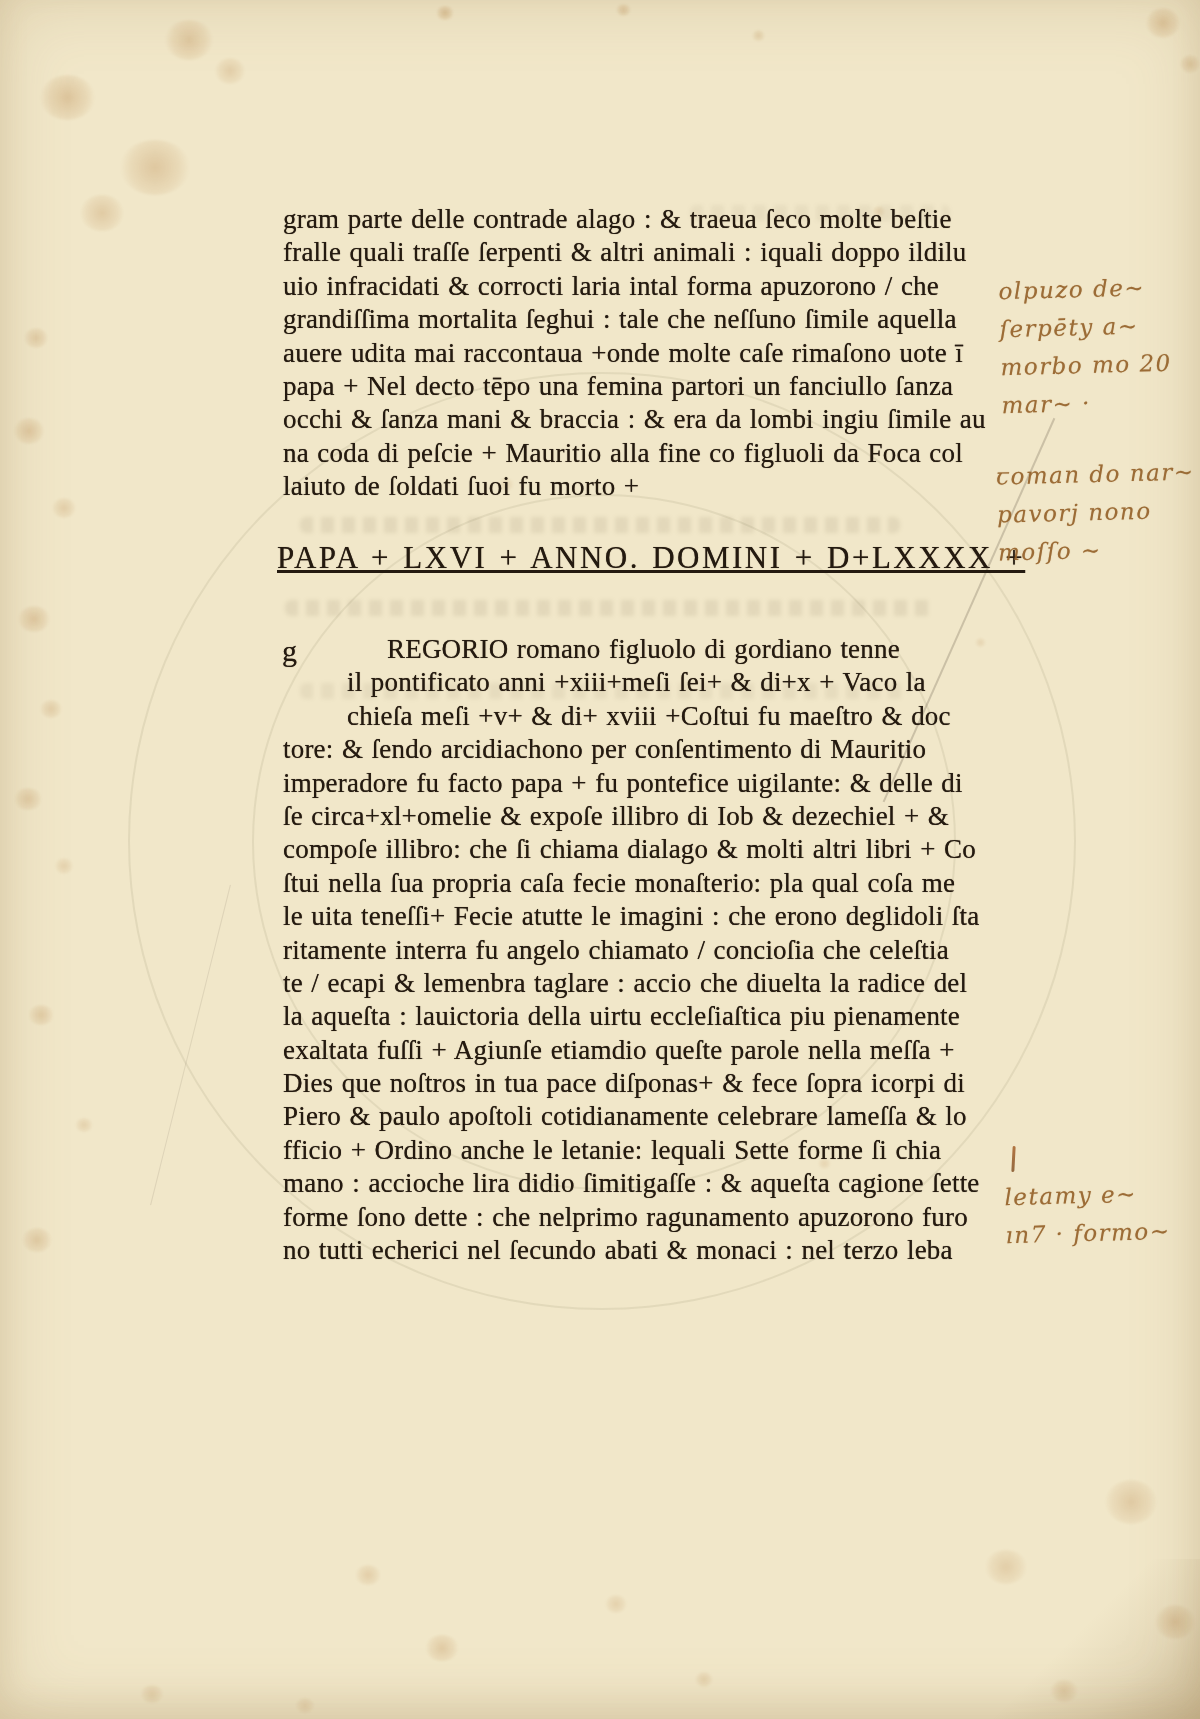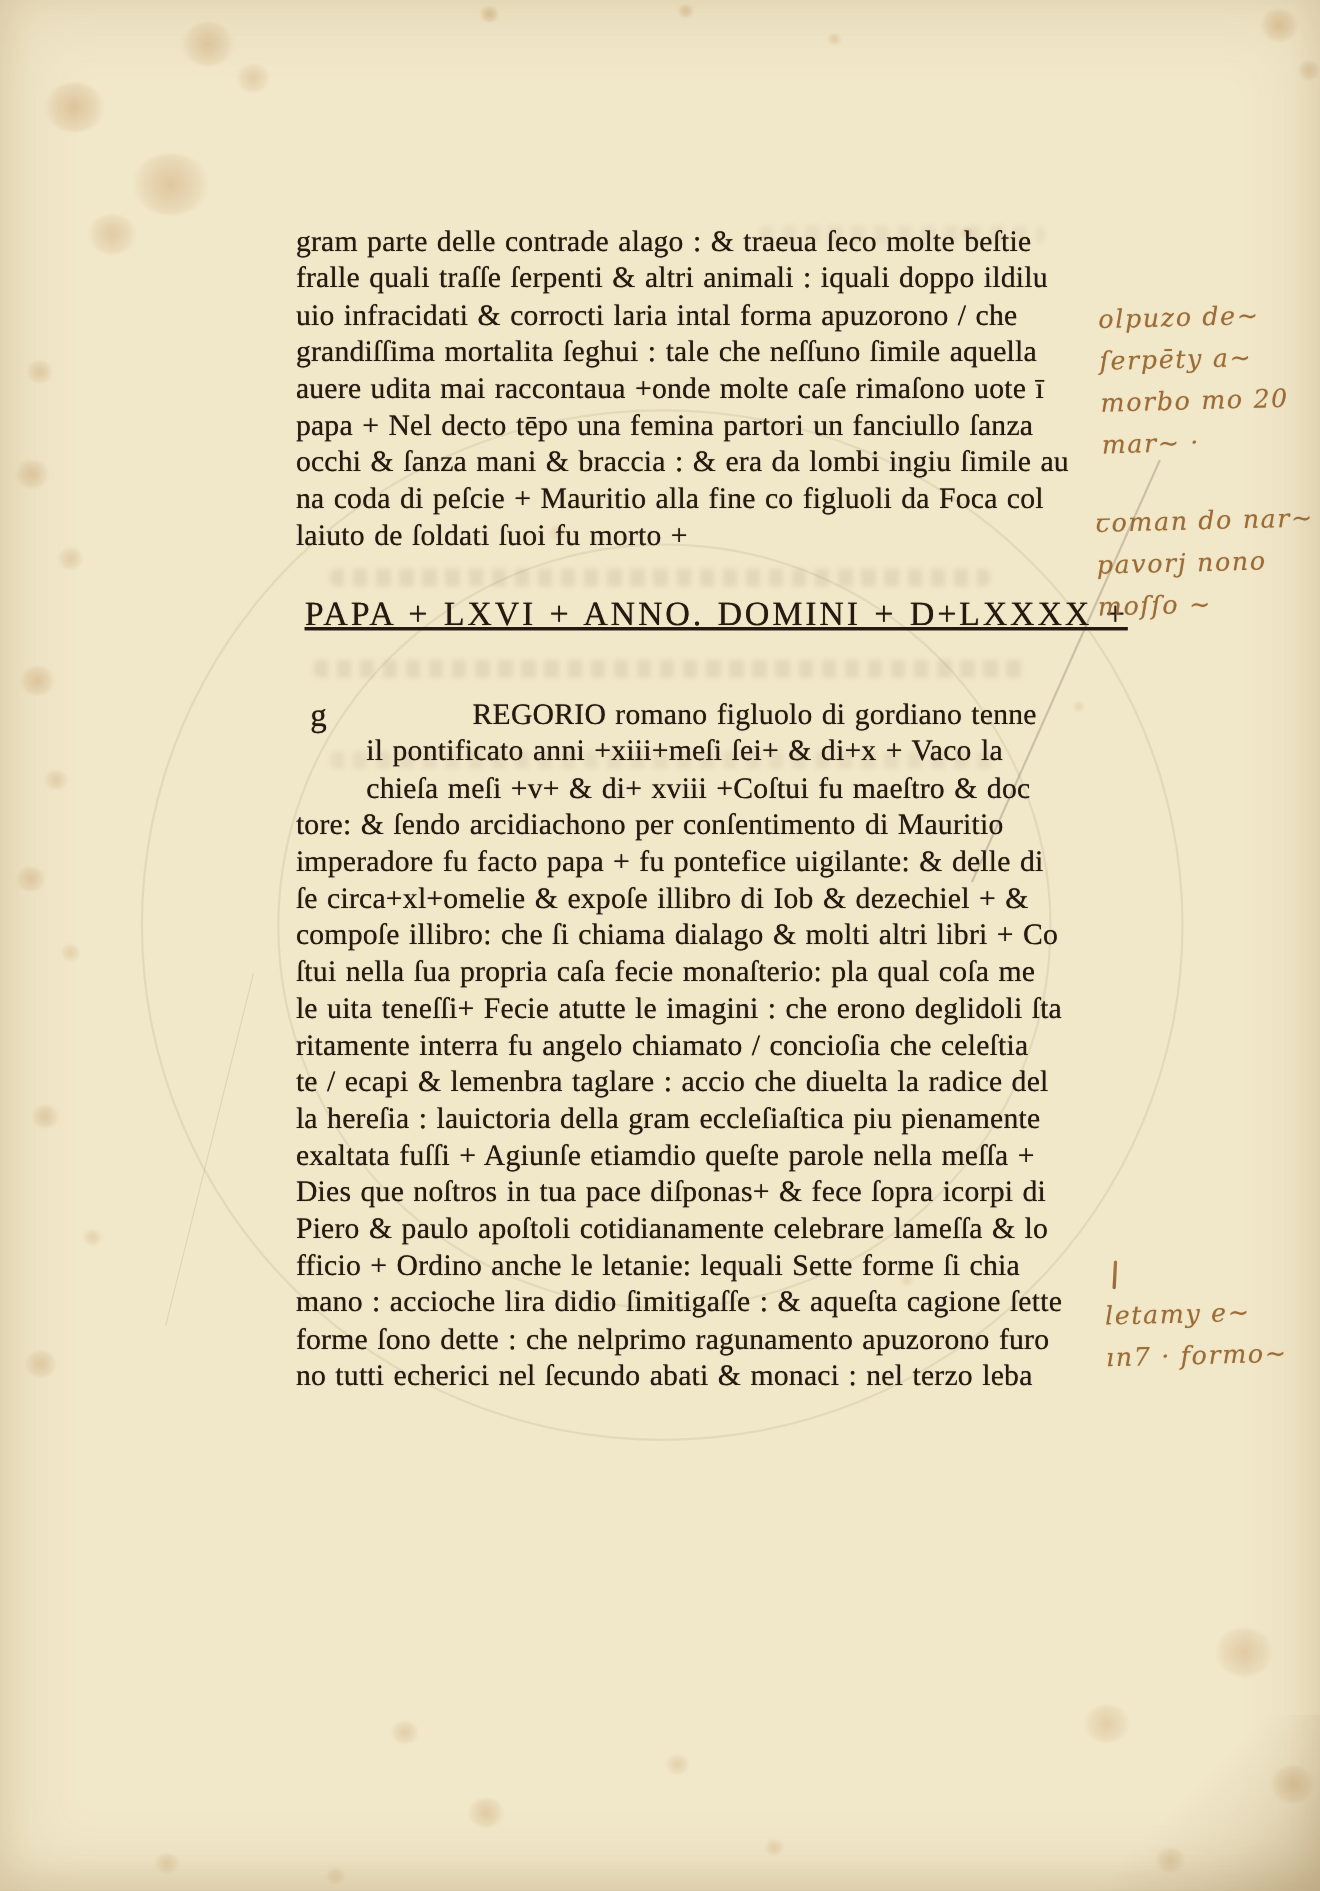--- a/index.html
+++ b/index.html
@@ -21,23 +21,23 @@
     content:"";position:absolute;inset:0;pointer-events:none;
     box-shadow:inset 0 0 70px rgba(150,118,66,0.22), inset 0 -14px 30px rgba(140,110,60,0.12);
   }
   .corner-curl{
     position:absolute;right:0;bottom:0;width:220px;height:160px;
     background:linear-gradient(315deg, rgba(130,100,55,0.30), rgba(130,100,55,0.10) 30%, transparent 55%);
     pointer-events:none;
   }
   
   .print{color:#241a10;text-shadow:0 0 .7px rgba(46,32,18,.85);}
-  .para{position:absolute;left:269px;width:730px;}
+  .para{position:absolute;left:283px;width:730px;}
   .tline{height:33.4px;line-height:33.4px;font-size:27px;letter-spacing:.2px;word-spacing:1.5px;white-space:nowrap;}
-  .ind-a{padding-left:104px;text-align:center;}
+  .ind-a{padding-left:104px;}
   .ind-b{padding-left:64px;}
   .heading{
     position:absolute;left:277px;top:538px;height:40px;line-height:40px;
     font-size:31px;letter-spacing:2.5px;word-spacing:2px;white-space:nowrap;text-decoration:underline;
   }
   .guide-letter{
     position:absolute;left:282px;top:636px;font-size:30px;line-height:30px;color:#241a10;
     text-shadow:0 0 .7px rgba(46,32,18,.85);
   }
   
@@ -132,21 +132,21 @@
     <div class="tline ind-b">il pontificato anni +xiii+meſi ſei+ &amp; di+x + Vaco la</div>
     <div class="tline ind-b">chieſa meſi +v+ &amp; di+ xviii +Coſtui fu maeſtro &amp; doc</div>
     <div class="tline">tore:  &amp; ſendo arcidiachono per conſentimento di Mauritio</div>
     <div class="tline">imperadore fu facto papa + fu pontefice uigilante: &amp; delle di</div>
     <div class="tline">ſe circa+xl+omelie &amp; expoſe illibro di Iob &amp; dezechiel + &amp;</div>
     <div class="tline">compoſe illibro: che ſi chiama dialago &amp; molti altri libri + Co</div>
     <div class="tline">ſtui nella ſua propria caſa fecie monaſterio: pla qual coſa me</div>
     <div class="tline">le uita teneſſi+ Fecie atutte le imagini : che erono deglidoli ſta</div>
     <div class="tline">ritamente interra fu angelo chiamato / concioſia che celeſtia</div>
     <div class="tline">te / ecapi &amp; lemenbra taglare : accio che diuelta la radice del</div>
-    <div class="tline">la hereſia : lauictoria della gram eccleſiaſtica piu pienamente</div>
+    <div class="tline">la aqueſta : lauictoria della uirtu eccleſiaſtica piu pienamente</div>
     <div class="tline">exaltata fuſſi + Agiunſe etiamdio queſte parole nella meſſa +</div>
     <div class="tline">Dies que noſtros in tua pace diſponas+ &amp; fece ſopra icorpi di</div>
     <div class="tline">Piero &amp; paulo apoſtoli cotidianamente celebrare lameſſa &amp; lo</div>
     <div class="tline">fficio + Ordino anche le letanie:  lequali Sette forme ſi chia</div>
     <div class="tline">mano : accioche lira didio ſimitigaſſe :  &amp; aqueſta cagione ſette</div>
     <div class="tline">forme ſono dette : che nelprimo ragunamento apuzorono furo</div>
     <div class="tline">no tutti echerici nel ſecundo abati &amp; monaci :  nel terzo leba</div>
   </div>
 
   <div class="marginalia" style="left:1000px;top:270px">

